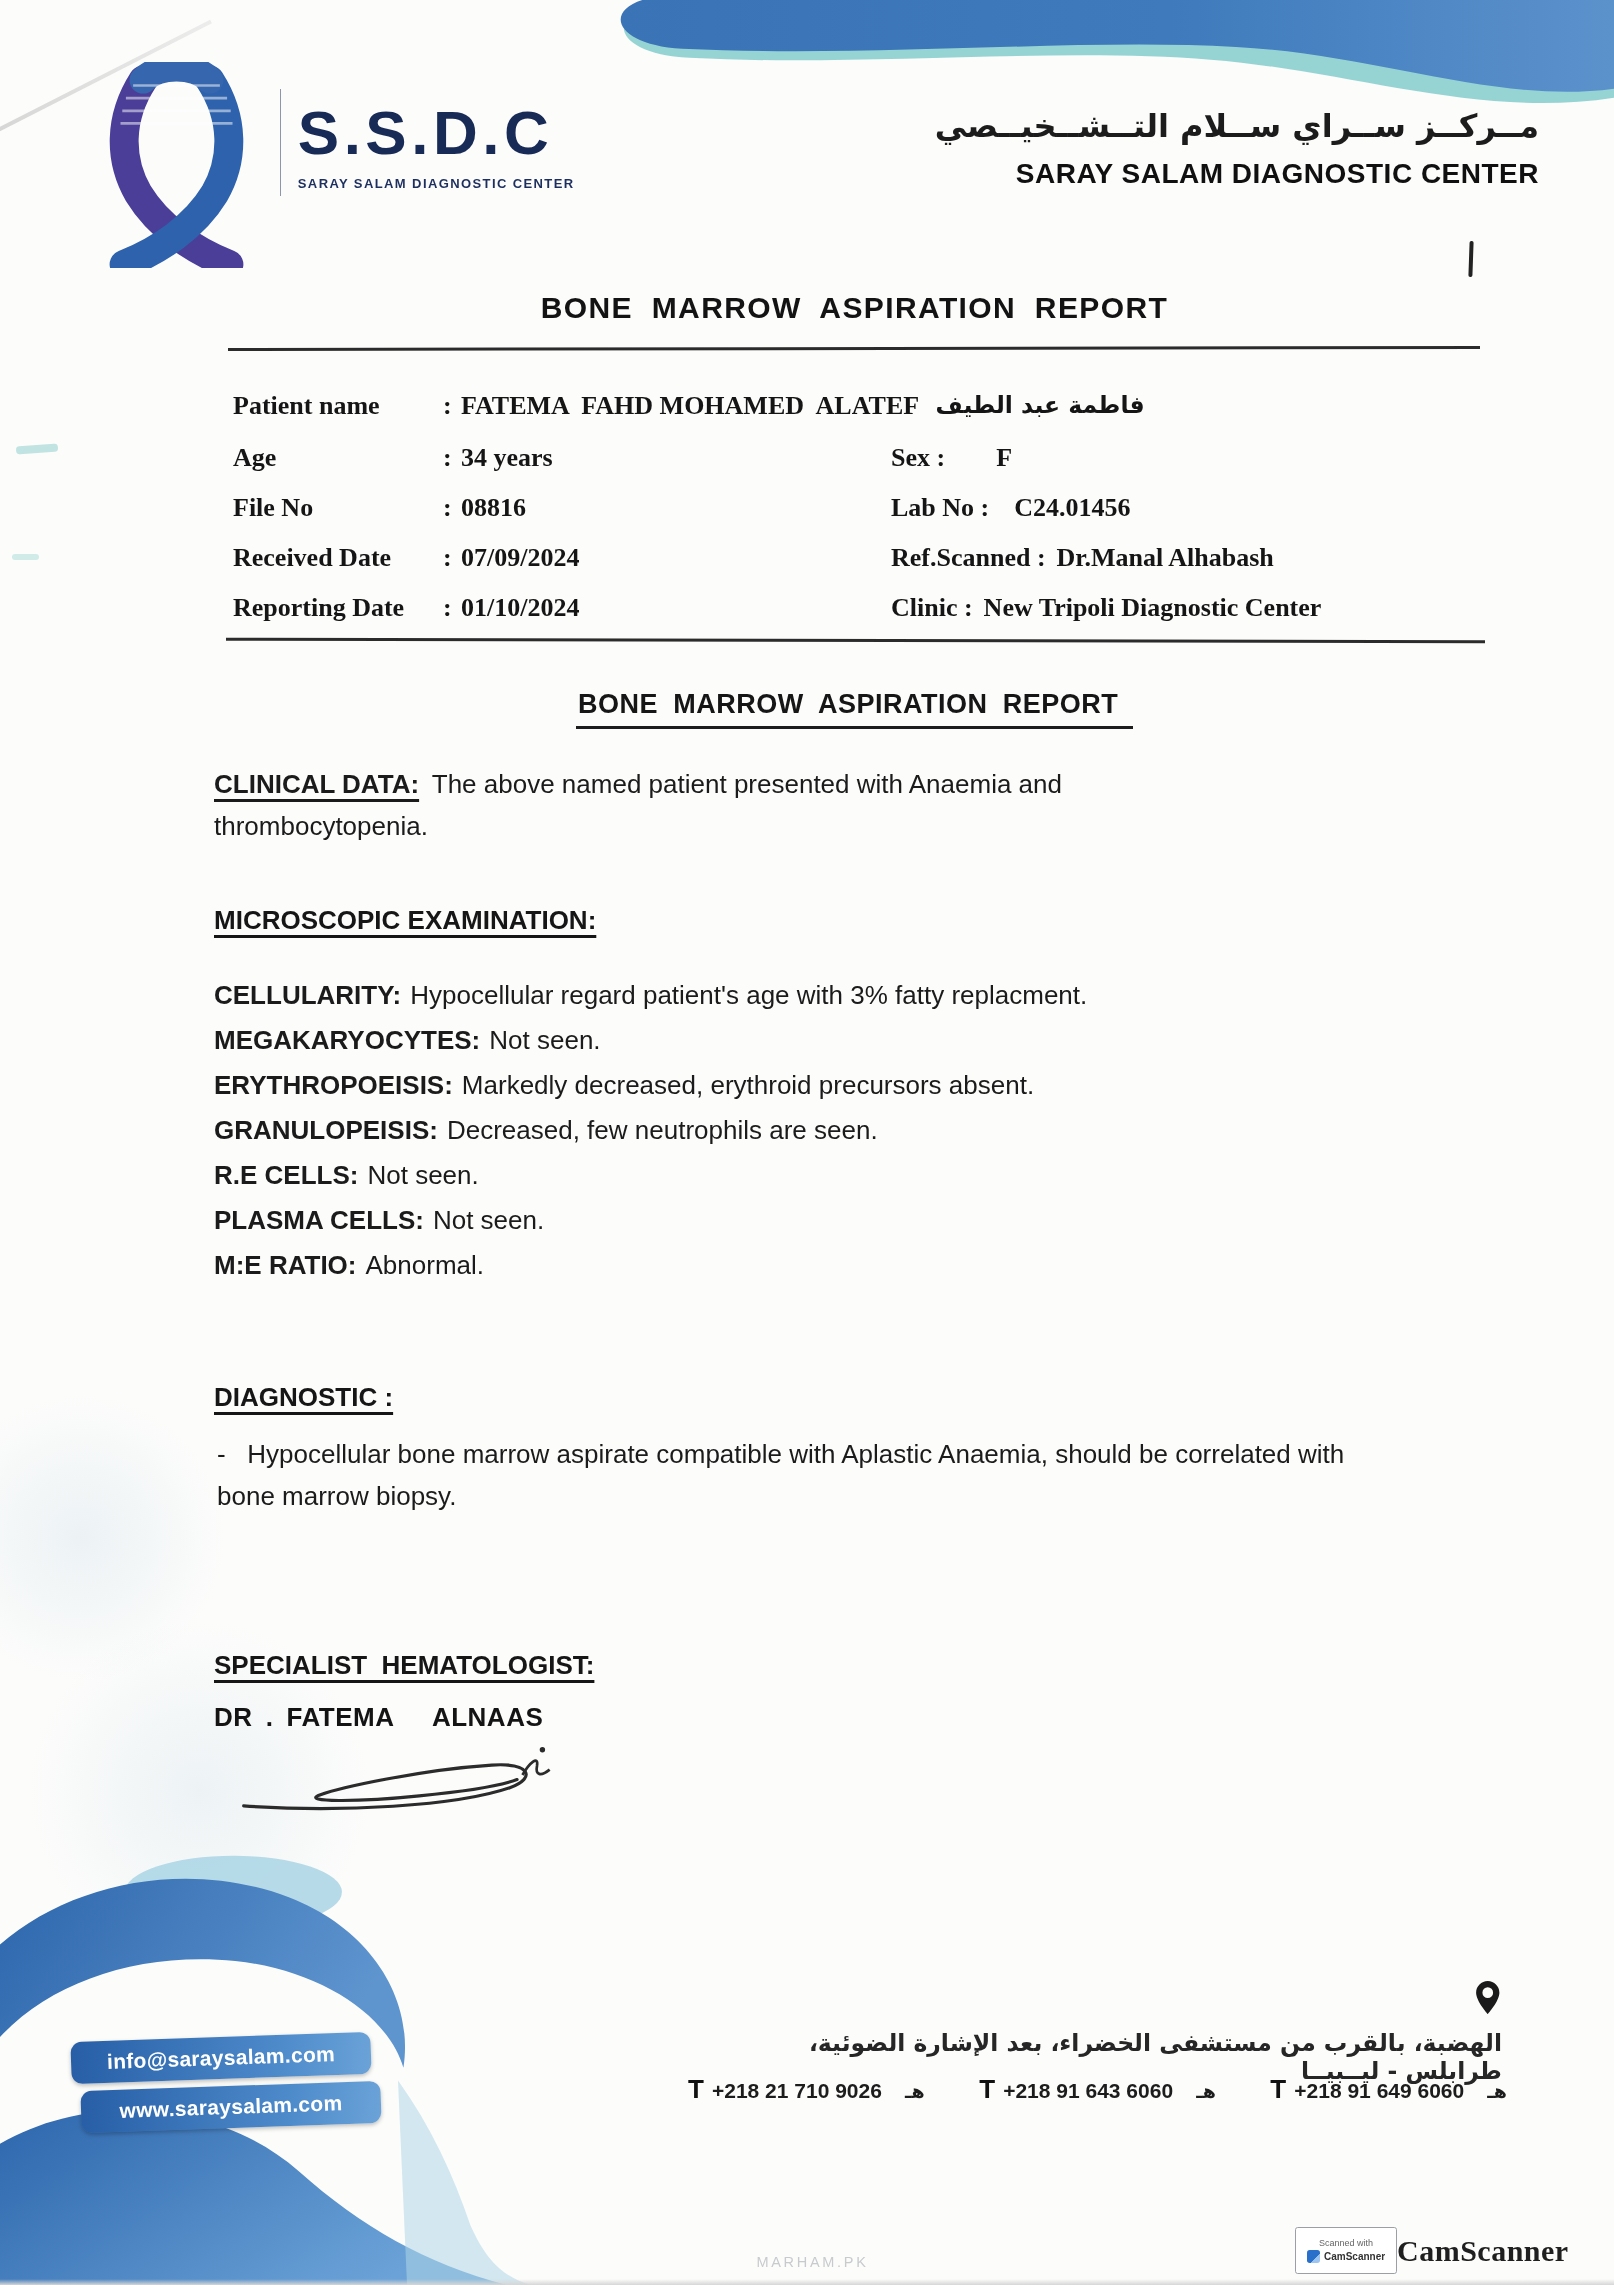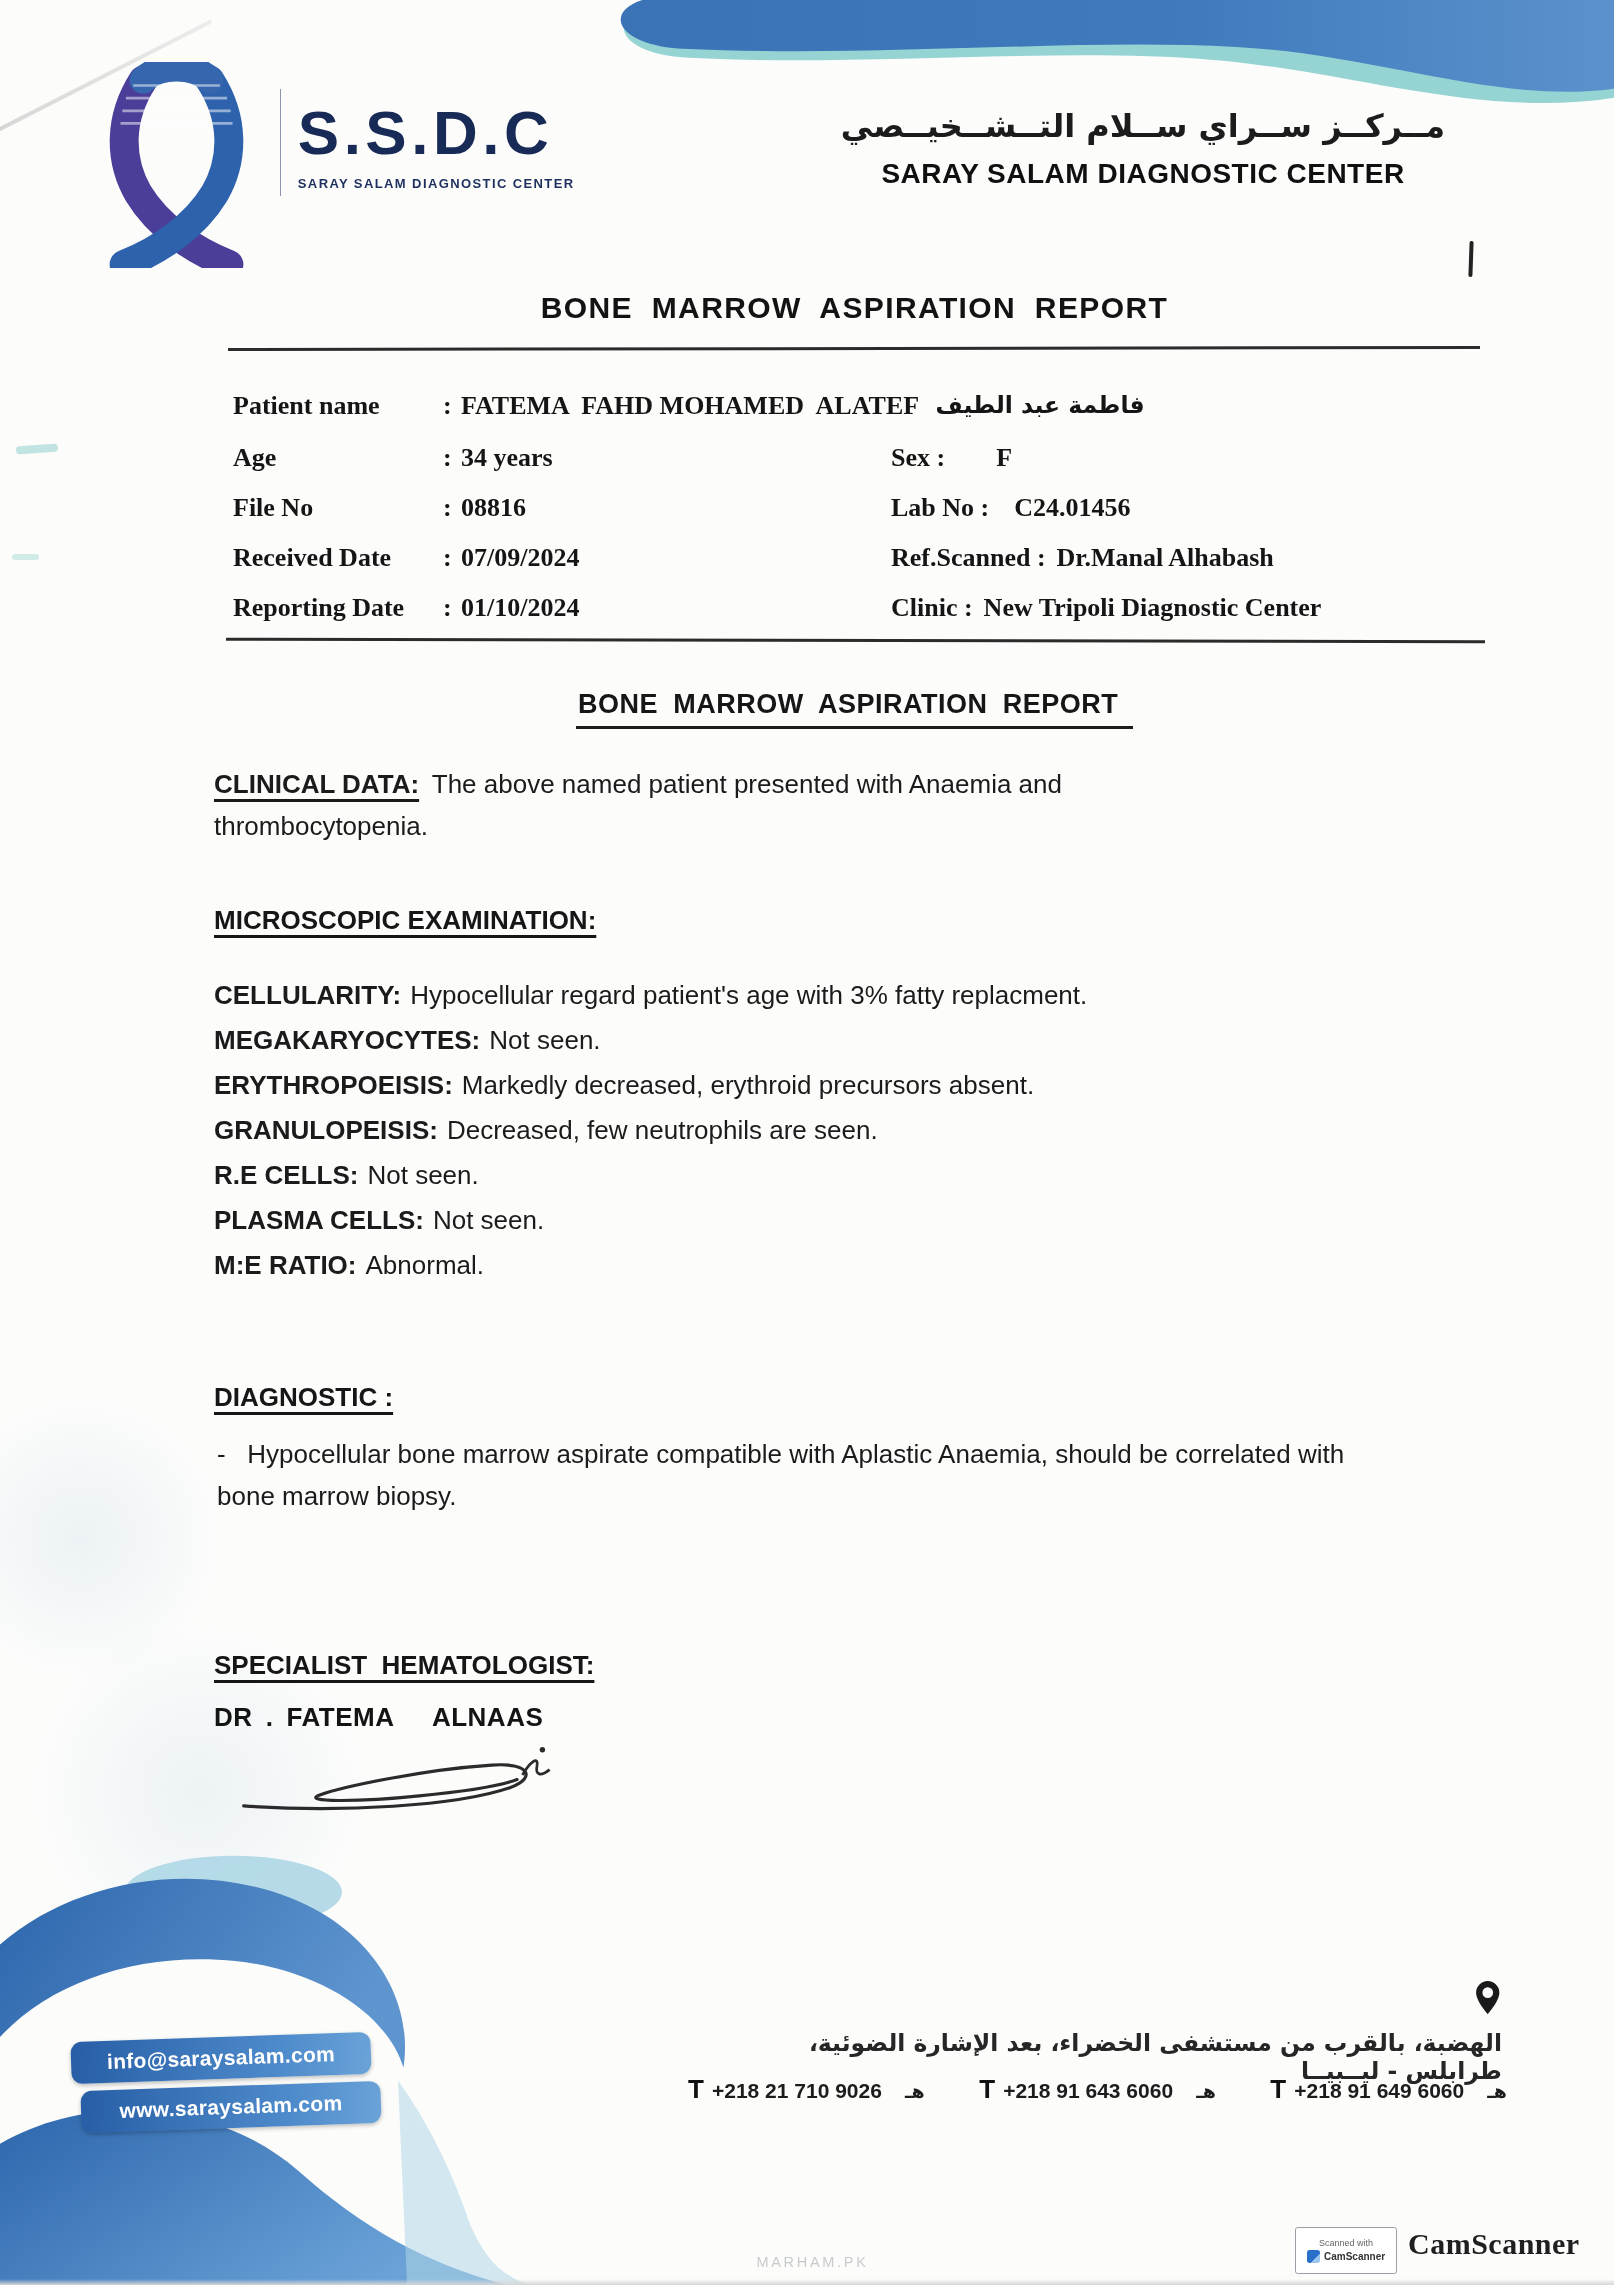--- a/index.html
+++ b/index.html
@@ -21,21 +21,21 @@
   .top-wave{position:absolute;top:0;right:0;width:1027px;height:122px;}
 
   
   .logo{position:absolute;left:86px;top:62px;display:flex;align-items:flex-start;}
   .logo-divider{width:1.8px;height:107px;background:#33406b;opacity:.55;margin:27px 16.3px 0 12.7px;}
   .logo-text{margin-top:40px;}
   .logo-acronym{font-weight:700;font-size:62px;line-height:1;color:#182a56;letter-spacing:4.5px;}
   .logo-subtitle{margin-top:11.8px;font-size:13px;font-weight:700;color:#1d2f5e;letter-spacing:1.4px;}
 
   
-  .header-names{position:absolute;left:815px;top:107px;width:656px;text-align:center;}
+  .header-names{position:absolute;left:883px;top:107px;width:656px;text-align:right;}
   .name-ar{font-family:"DejaVu Sans",sans-serif;font-size:32px;font-weight:700;color:#1c1c1c;direction:rtl;}
   .name-en{font-size:28px;font-weight:700;color:#101010;margin-top:12.7px;letter-spacing:0.5px;}
   .pen-mark{position:absolute;left:1469px;top:241px;width:3.6px;height:36px;background:#222;border-radius:1.8px;transform:rotate(2deg);}
 
   
   .main-title{position:absolute;left:226px;top:291px;width:1257px;text-align:center;
     font-weight:700;font-size:30px;letter-spacing:1.4px;word-spacing:9px;color:#131313;}
   .rule{position:absolute;background:#2b2b2b;height:2.7px;}
   .rule-title{left:228px;top:347px;width:1252px;transform:rotate(-0.1deg);}
   .rule-patient{left:226px;top:639px;width:1259px;transform:rotate(0.12deg);}
@@ -85,21 +85,21 @@
   .address{position:absolute;left:796px;top:2029px;width:706px;text-align:right;direction:rtl;
     font-family:"DejaVu Sans",sans-serif;font-size:23.5px;font-weight:700;color:#262626;}
   .pin{position:absolute;left:1476px;top:1981px;}
   .phones{position:absolute;left:688px;top:2074px;width:819px;display:flex;justify-content:space-between;}
   .phone{display:flex;align-items:baseline;gap:8.1px;}
   .pT{font-weight:700;font-size:26px;color:#111;}
   .pnum{font-weight:700;font-size:21px;color:#1c1c1c;}
   .psuf{font-family:"DejaVu Sans",sans-serif;font-size:19px;font-weight:700;color:#1c1c1c;margin-left:15px;}
 
   
-  .camscanner{position:absolute;left:1295px;top:2227px;display:flex;gap:11px;}
+  .camscanner{position:absolute;left:1295px;top:2227px;display:flex;align-items:center;}
   .cs-box{width:100px;height:45px;border:0.9px solid #9aa0a6;border-radius:2.7px;display:flex;flex-direction:column;
     align-items:center;justify-content:center;background:#fff;}
   .cs-scanned{font-size:9px;color:#666;}
   .cs-row{display:flex;align-items:center;gap:3.6px;margin-top:1.8px;}
   .cs-icon{width:13.6px;height:13.6px;border-radius:2.7px;background:linear-gradient(135deg,#2a6fc9 65%,#9cc4ef 65%);}
   .cs-small{font-size:10px;font-weight:700;color:#333;}
   .cs-big{font-family:"Liberation Serif",serif;font-size:30px;font-weight:600;color:#1f1f1f;letter-spacing:0.5px;}
   .watermark{position:absolute;left:663px;top:2254px;width:299px;text-align:center;font-size:14.5px;
     letter-spacing:2.7px;color:#c8cbcd;}
 </style>

